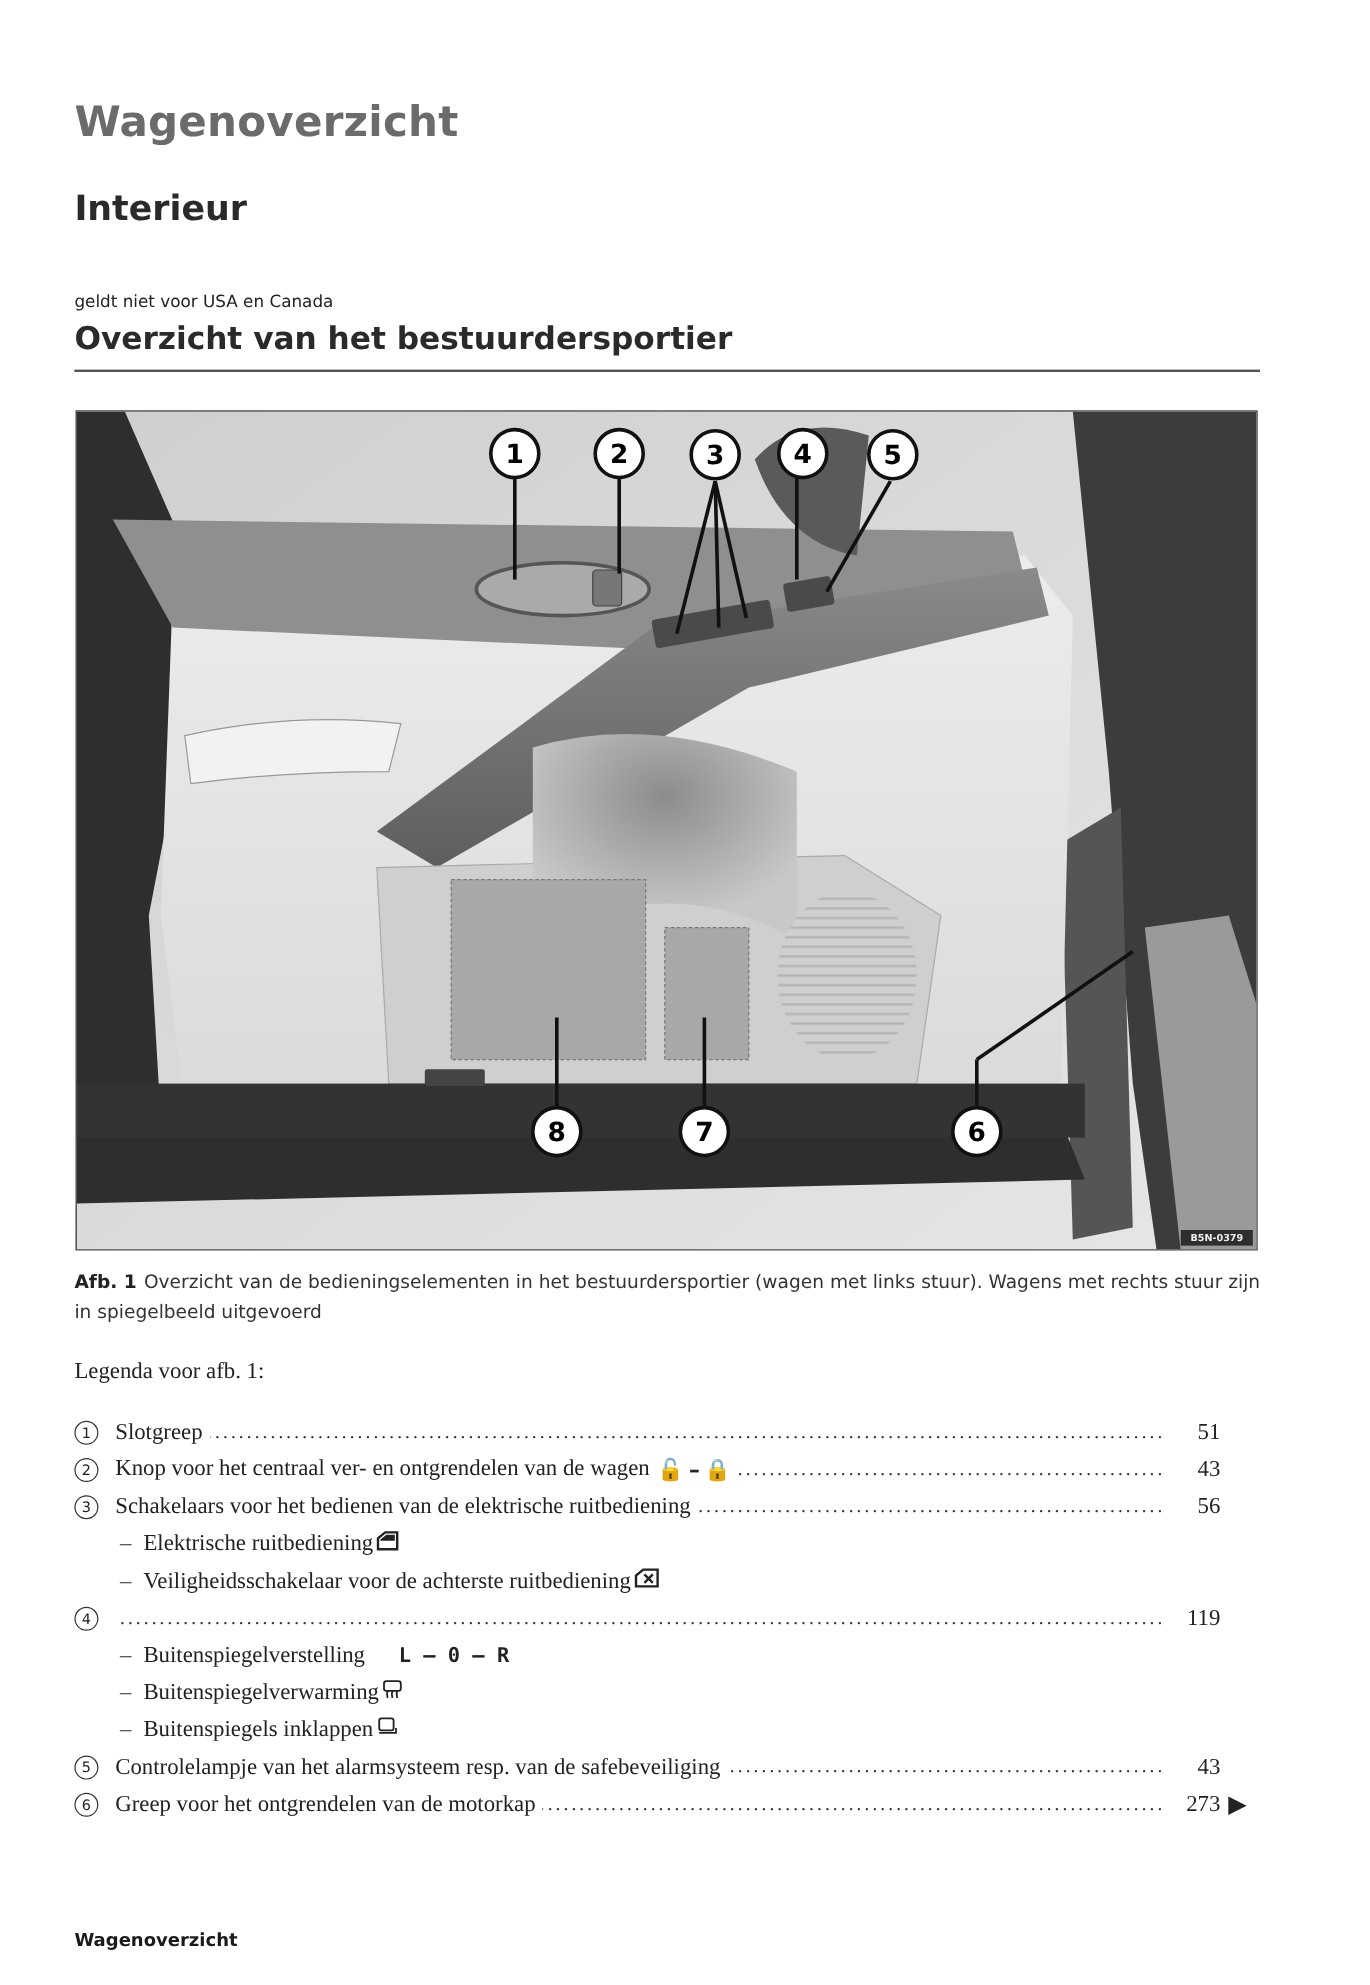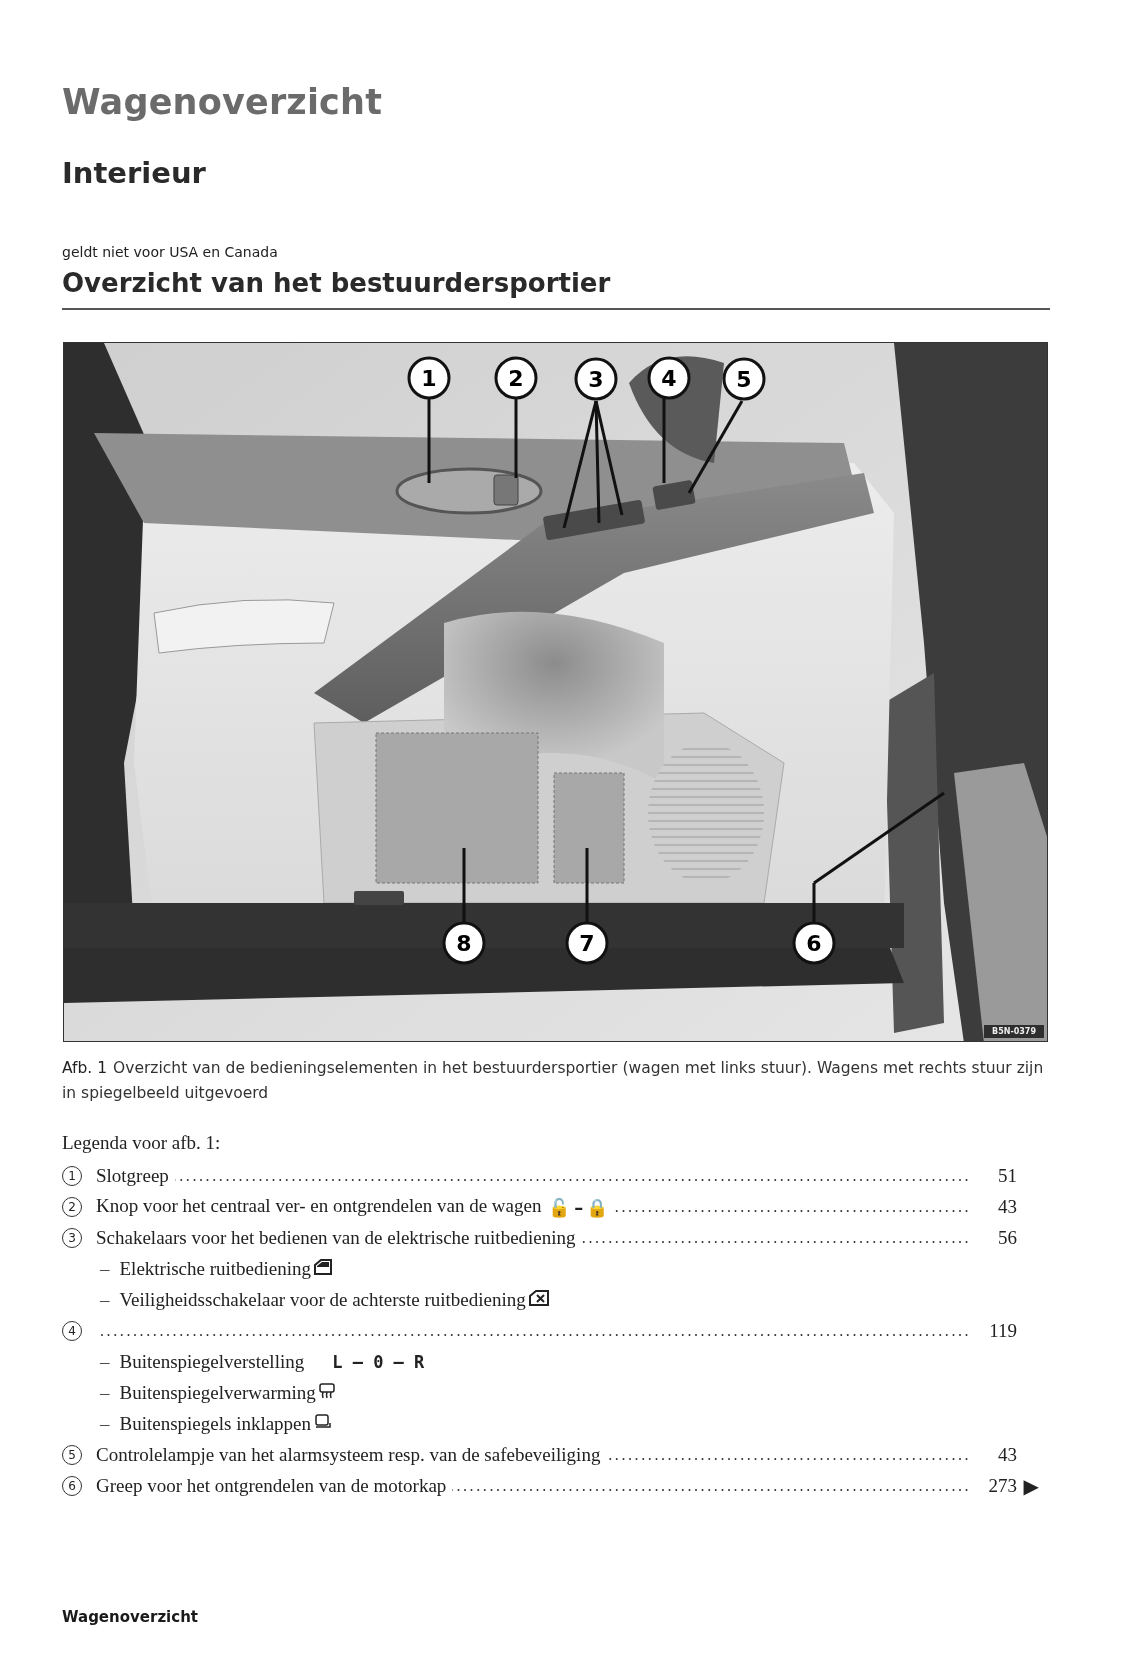--- a/index.html
+++ b/index.html
@@ -10,24 +10,24 @@
   #section-title { left: 62px; top: 156px; font-size: 29px; font-weight: bold; color: #2a2a2a; }
   #applicability { left: 62px; top: 244px; font-size: 14px; color: #222; }
   #subsection-title { left: 62px; top: 268px; font-size: 26px; font-weight: bold; color: #2a2a2a; }
   #title-rule { left: 62px; top: 308px; width: 988px; height: 2px; background: #555; }
 
   #figure { left: 63px; top: 342px; width: 985px; height: 700px; border: 1.5px solid #333; box-sizing: border-box; overflow: hidden; background: #d8d8d8; }
   #figure svg { display: block; }
   #fig-code { right: 3px; bottom: 3px; background: #2e2e2e; color: #eee; font-size: 8px; font-weight: bold; padding: 2px 8px; font-family: "DejaVu Sans", sans-serif; }
 
   #caption { left: 62px; top: 1056px; width: 990px; font-size: 15.5px; line-height: 25px; color: #333; }
-  #caption .lbl { font-weight: normal; color: #222; margin-right: 6px; }
+  #caption .lbl { font-weight: bold; color: #222; margin-right: 6px; }
 
   #legend { left: 62px; top: 1132px; width: 995px; font-family: "Liberation Serif", serif; font-size: 19px; color: #222; }
-  #legend-title { margin-bottom: 6px; height: 22px; }
+  #legend-title { margin-bottom: 24px; height: 22px; }
   .row { position: relative; height: 31px; display: flex; align-items: center; }
   .num { width: 20px; height: 20px; border: 1.3px solid #333; border-radius: 50%; font-size: 12px; display: inline-flex; align-items: center; justify-content: center; font-family: "DejaVu Sans", sans-serif; margin-right: 14px; box-sizing: border-box; flex: 0 0 auto; }
   .txt { white-space: nowrap; background: #fff; padding-right: 6px; position: relative; z-index: 1; }
   .dots { position: absolute; left: 38px; width: 930px; top: 7px; font-size: 16px; overflow: hidden; white-space: nowrap; color: #333; letter-spacing: 2.6px; }
   .page { position: absolute; right: 40px; background: #fff; padding-left: 10px; z-index: 1; }
   .sub { height: 31px; display: flex; align-items: center; padding-left: 38px; }
   .dash { margin-right: 10px; color: #444; }
   .sym { display: inline-block; margin-left: 2px; font-family: "DejaVu Sans", sans-serif; font-weight: bold; font-size: 18px; vertical-align: middle; }
   .cont-arrow { position: absolute; right: 18px; font-size: 20px; color: #222; }
 

